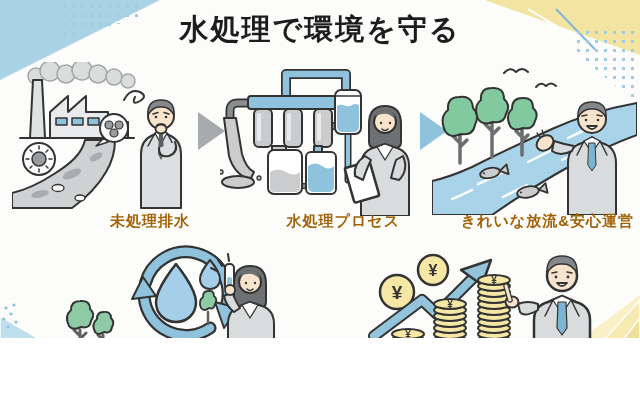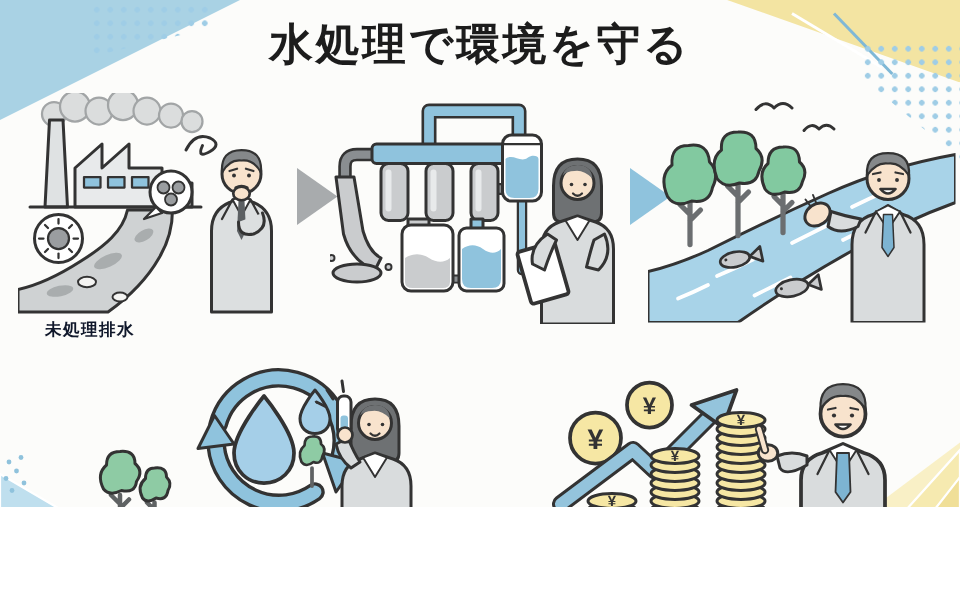--- a/index.html
+++ b/index.html
@@ -7,22 +7,22 @@
     position:relative;width:640px;height:338px;overflow:hidden;
     background:#fcfcfa;
     font-family:"Liberation Sans","DejaVu Sans",sans-serif;
   }
   .abs{position:absolute;}
   #title{
     left:0;top:10px;width:640px;text-align:center;
     font-size:29px;font-weight:800;color:#1c1c1c;letter-spacing:2px;
   }
   .label{
-    position:absolute;text-align:left;font-size:11px;font-weight:700;
-    color:#0f172a;letter-spacing:1px;white-space:nowrap;
+    position:absolute;text-align:right;font-size:15px;font-weight:700;
+    color:#a16207;letter-spacing:1px;white-space:nowrap;
   }
   
   .tl-tri{left:0;top:0;width:160px;height:80px;background:#a9d2e4;
     clip-path:polygon(0 0,100% 0,0 100%);}
   .tr-tri{left:480px;top:0;width:160px;height:55px;background:#f3e4a2;
     clip-path:polygon(3% 0,100% 0,100% 100%);}
   .dots{position:absolute;background-image:radial-gradient(circle,#9fcde6 1.7px,transparent 2px);
     background-size:9px 9px;}
   .dots-white{position:absolute;background-image:radial-gradient(circle,#ffffff 1.8px,transparent 2.1px);
     background-size:10px 10px;}
@@ -219,20 +219,21 @@
         <path d="M4,112 V62 Q4,48 16,44 L28,40 L40,44 Q52,48 52,62 V112 Z" fill="#d9dcdd" stroke="#333" stroke-width="2"></path>
         <polygon points="20,43 28,40 36,43 28,56" fill="#fff" stroke="#333" stroke-width="1.3"></polygon>
         <g>
           <rect x="-8" y="60" width="26" height="36" rx="2" fill="#fff" stroke="#333" stroke-width="2.5" transform="rotate(-16 5 78)"></rect>
         </g>
         <path d="M8,52 Q-4,60 -2,72 L6,76 Q10,64 14,56 Z" fill="#d9dcdd" stroke="#333" stroke-width="2"></path>
         <path d="M46,52 Q52,66 42,76 L34,74 Q37,62 39,56 Z" fill="#d9dcdd" stroke="#333" stroke-width="2"></path>
       </g>
     </g>
   </svg>
+  <div class="label" style="left:240px;top:212px;width:160px">水処理プロセス</div>
 
   <div id="flow2" class="flow-arrow"></div>
 
   <svg class="abs" style="left:432px;top:55px" width="205" height="160" viewBox="0 0 205 160">
     <g stroke-linejoin="round" stroke-linecap="round">
       <g stroke="#333" stroke-width="2" fill="none">
         <path d="M72,18 q6,-7 12,-1 q6,-6 12,0"></path>
         <path d="M104,32 q5,-6 10,-1 q5,-5 10,0"></path>
       </g>
       <g>
@@ -282,20 +283,21 @@
         <path d="M14,17 L19,16 M34,17 L29,16" stroke="#333" stroke-width="1.5"></path>
         <path d="M19,27 Q24,33 29,27 Z" fill="#fff" stroke="#333" stroke-width="1.8"></path>
         <path d="M4,52 Q-8,58 -16,52 L-14,42 Q-5,45 6,47 Z" fill="#d9dcdd" stroke="#333" stroke-width="2"></path>
         <g>
           <ellipse cx="-23" cy="44" rx="9" ry="7" transform="rotate(-35 -23 44)" fill="#f8e3cd" stroke="#333" stroke-width="2"></ellipse>
           <path d="M-28,38 L-31,34 M-24,36 L-26,31" stroke="#333" stroke-width="1.3" fill="none"></path>
         </g>
       </g>
     </g>
   </svg>
+  <div class="label" style="left:434px;top:212px;width:200px">きれいな放流&amp;安心運営</div>
 
   <svg class="abs" style="left:58px;top:244px" width="235" height="120" viewBox="0 0 235 120">
     <g stroke-linejoin="round" stroke-linecap="round">
       <g>
         <line x1="2" y1="104" x2="64" y2="104" stroke="#333" stroke-width="2"></line>
         <g stroke="#5f6263" stroke-width="3" fill="none">
           <path d="M22,86 V103 M22,92 L16,86 M22,95 L28,89"></path>
           <path d="M45,91 V103 M45,96 L40,91"></path>
         </g>
         <g fill="#8ecba4" stroke="#333" stroke-width="2">

